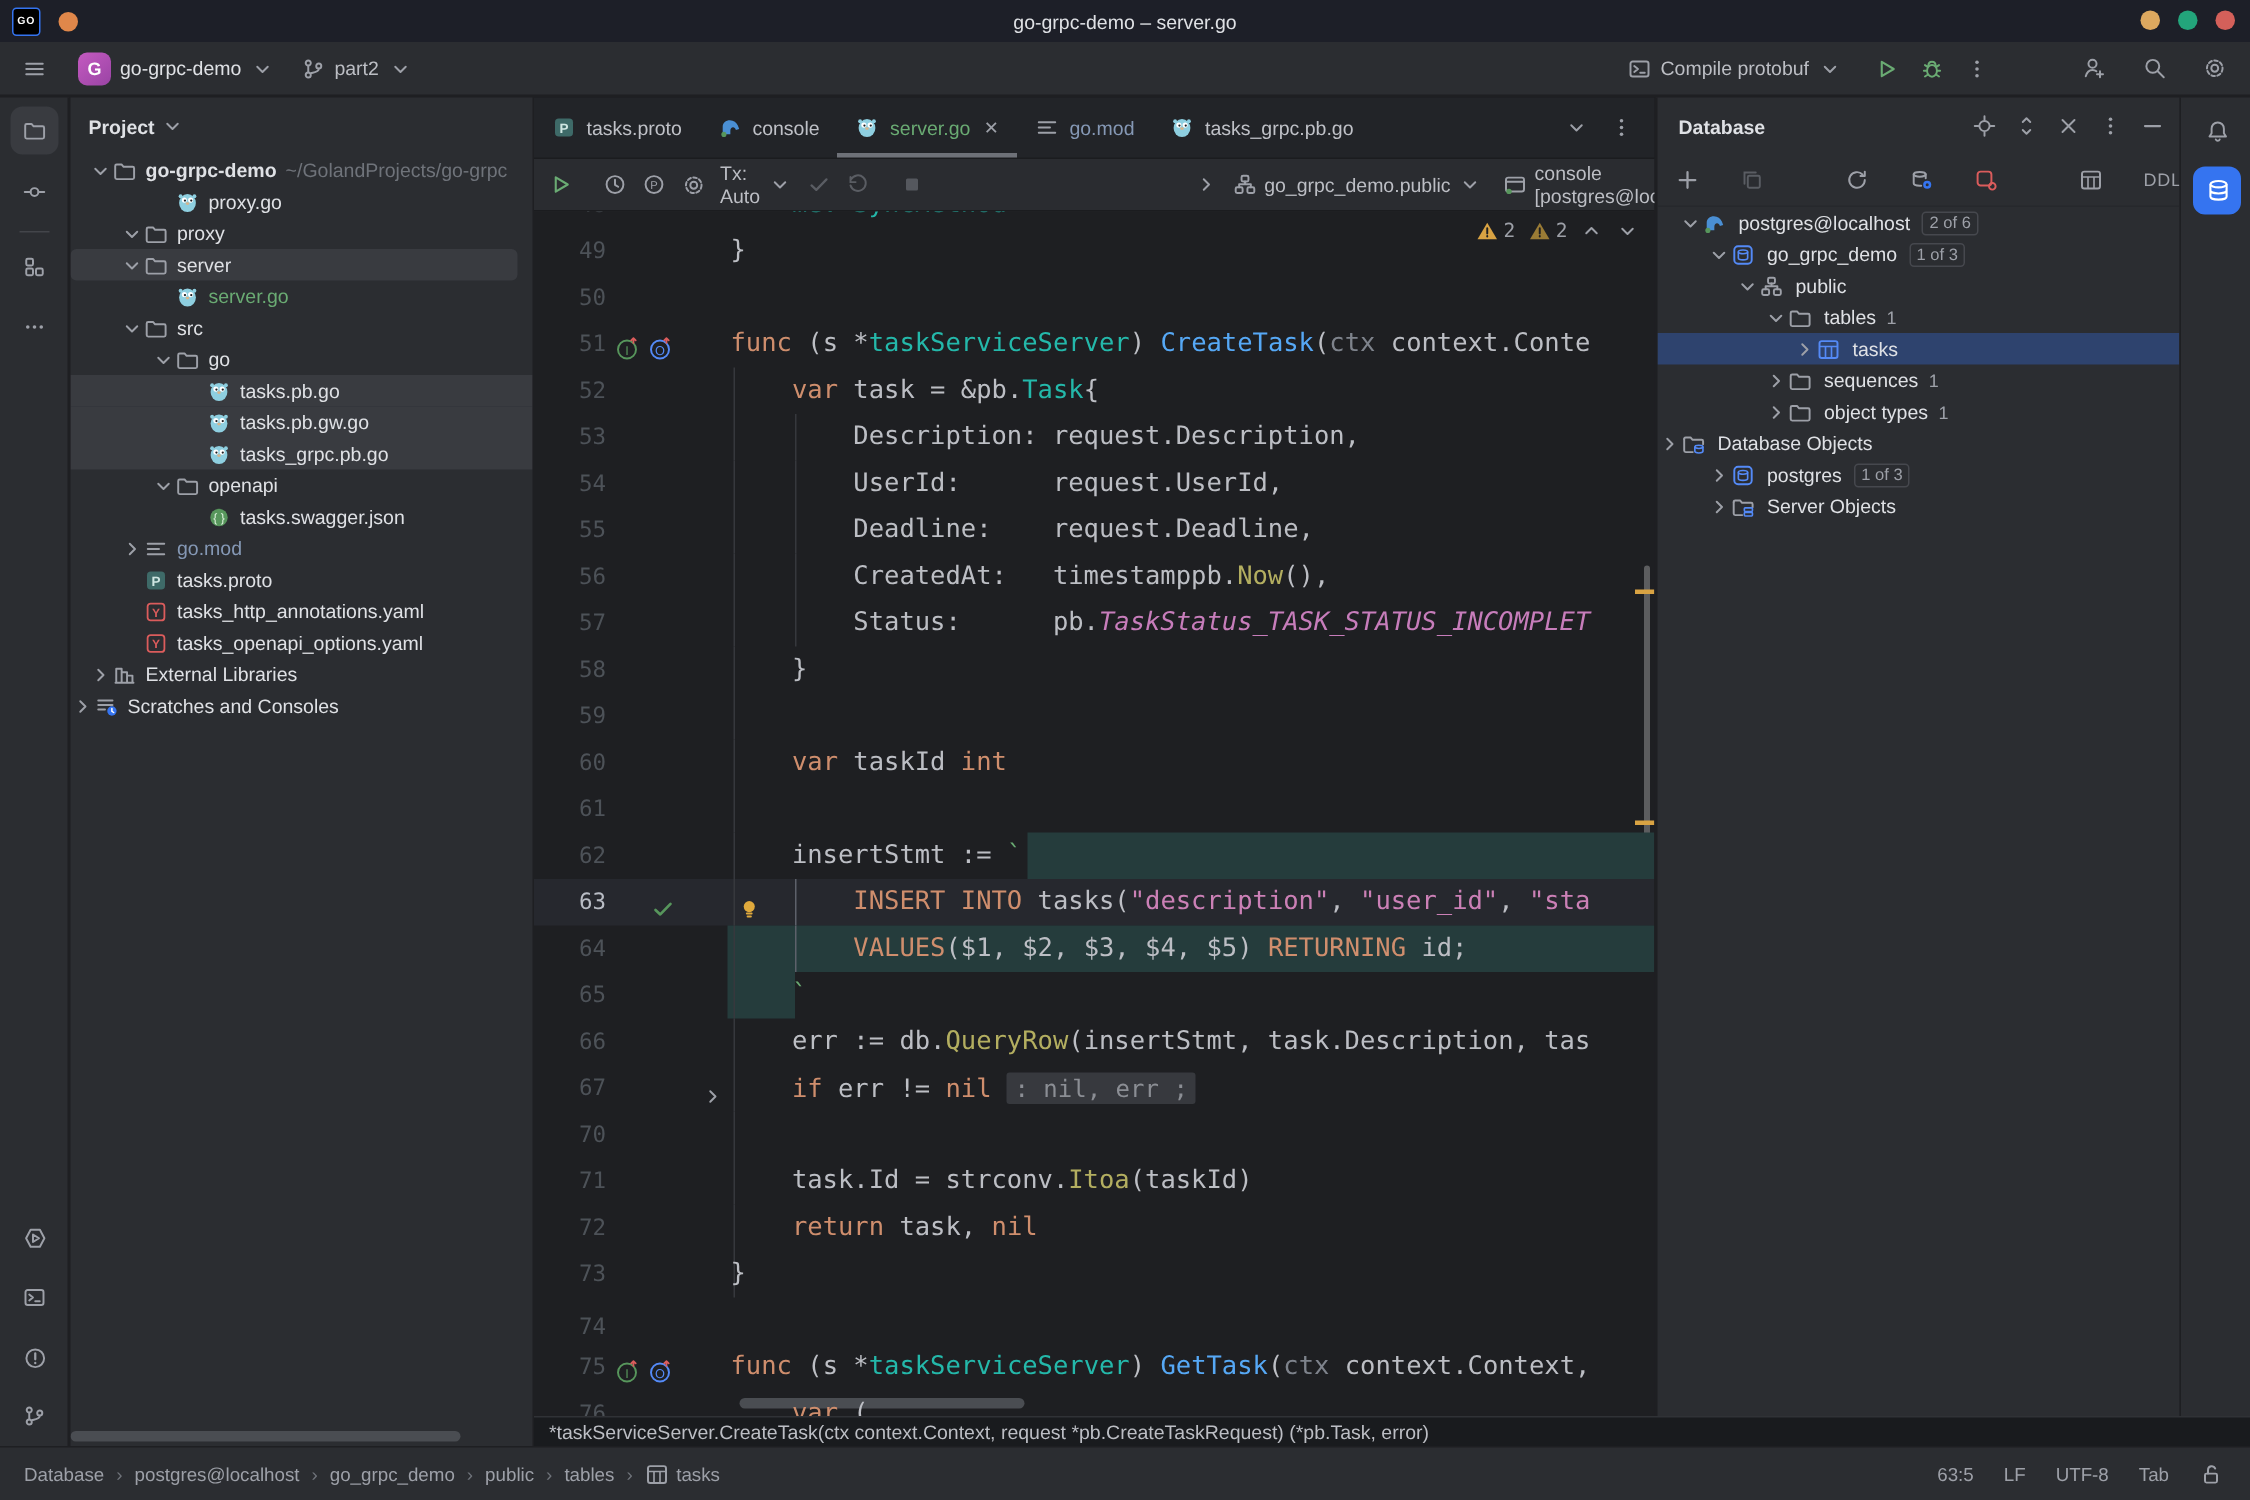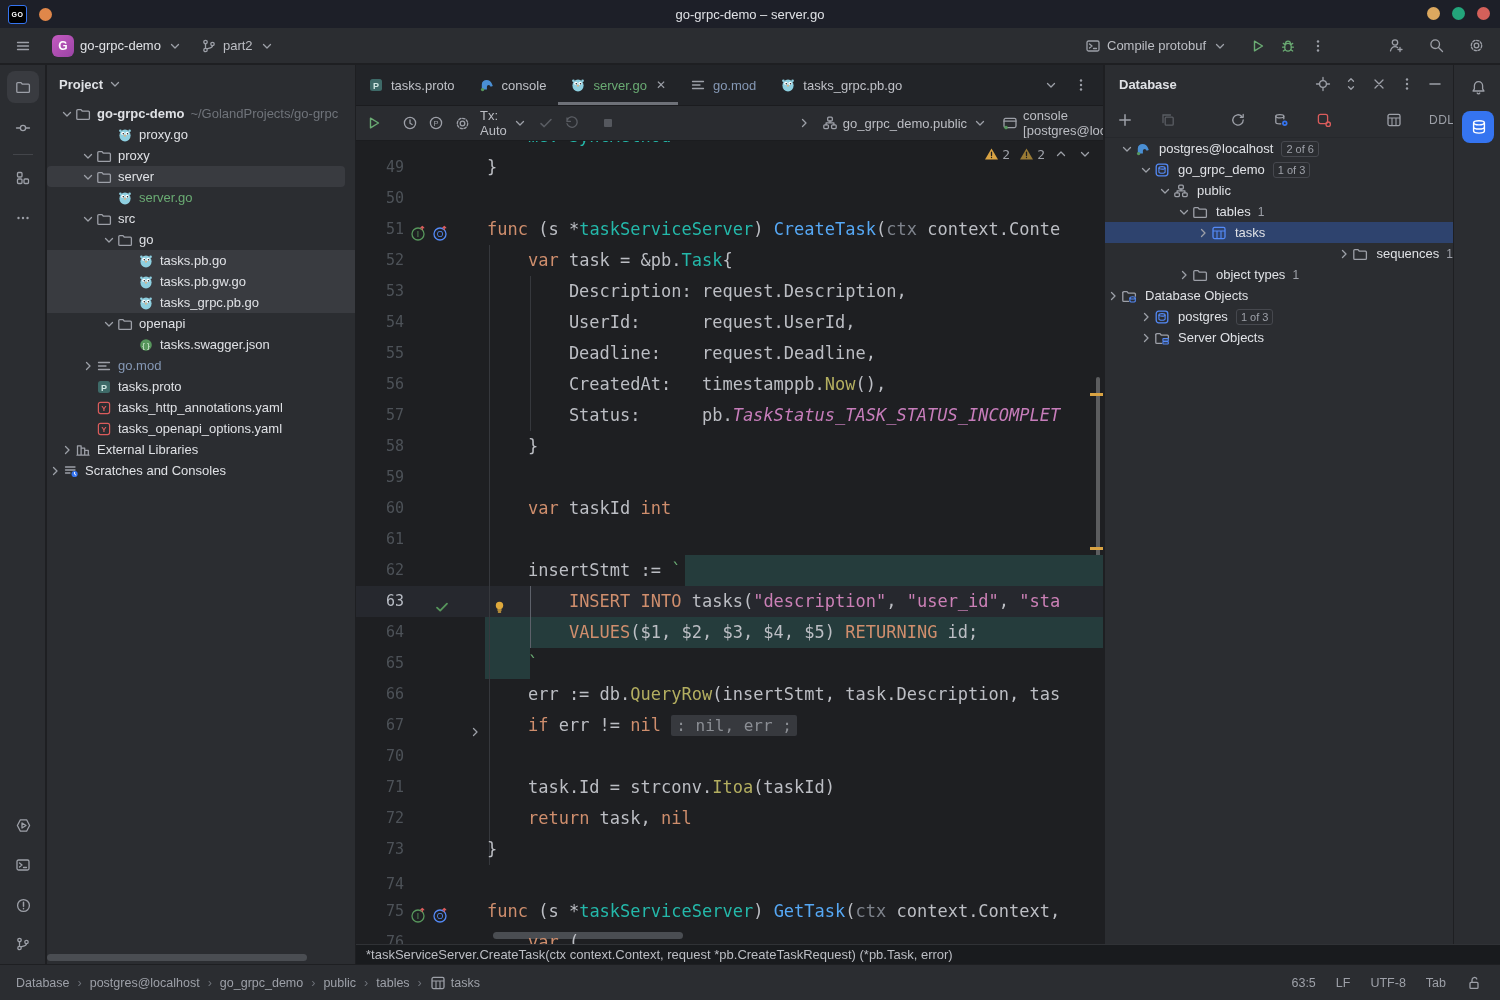--- a/index.html
+++ b/index.html
@@ -1045,21 +1045,21 @@
             </svg>
           </span>
           <span class="icon">
             <svg width="16" height="16">
               <rect x="2" y="2.4" width="12" height="11.2" rx="1.5" stroke="#548AF7" stroke-width="1.3" fill="none"></rect>
               <path d="M2 6h12M6 6v7.6M10 6v7.6" stroke="#548AF7" stroke-width="1.1"></path>
             </svg>
           </span>
           <span class="lbl">tasks</span>
         </div>
-        <div class="dbrow" style="padding-left: 71px; justify-content: flex-end;">
+        <div class="dbrow" style="padding-left: 71px;">
           <span class="icon">
             <svg width="14" height="14">
               <path d="M5.5 3.5L9 7l-3.5 3.5" stroke="#9DA0A8" stroke-width="1.3" fill="none" stroke-linecap="round" stroke-linejoin="round"></path>
             </svg>
           </span>
           <span class="icon">
             <svg width="16" height="16">
               <path d="M1.8 4.6c0-.6.4-1 1-1h3.2l1.4 1.6h6c.6 0 1 .4 1 1v6.2c0 .6-.4 1-1 1H2.8c-.6 0-1-.4-1-1z" stroke="#9DA0A8" stroke-width="1.3" fill="none" stroke-linecap="round" stroke-linejoin="round"></path>
             </svg>
           </span>

